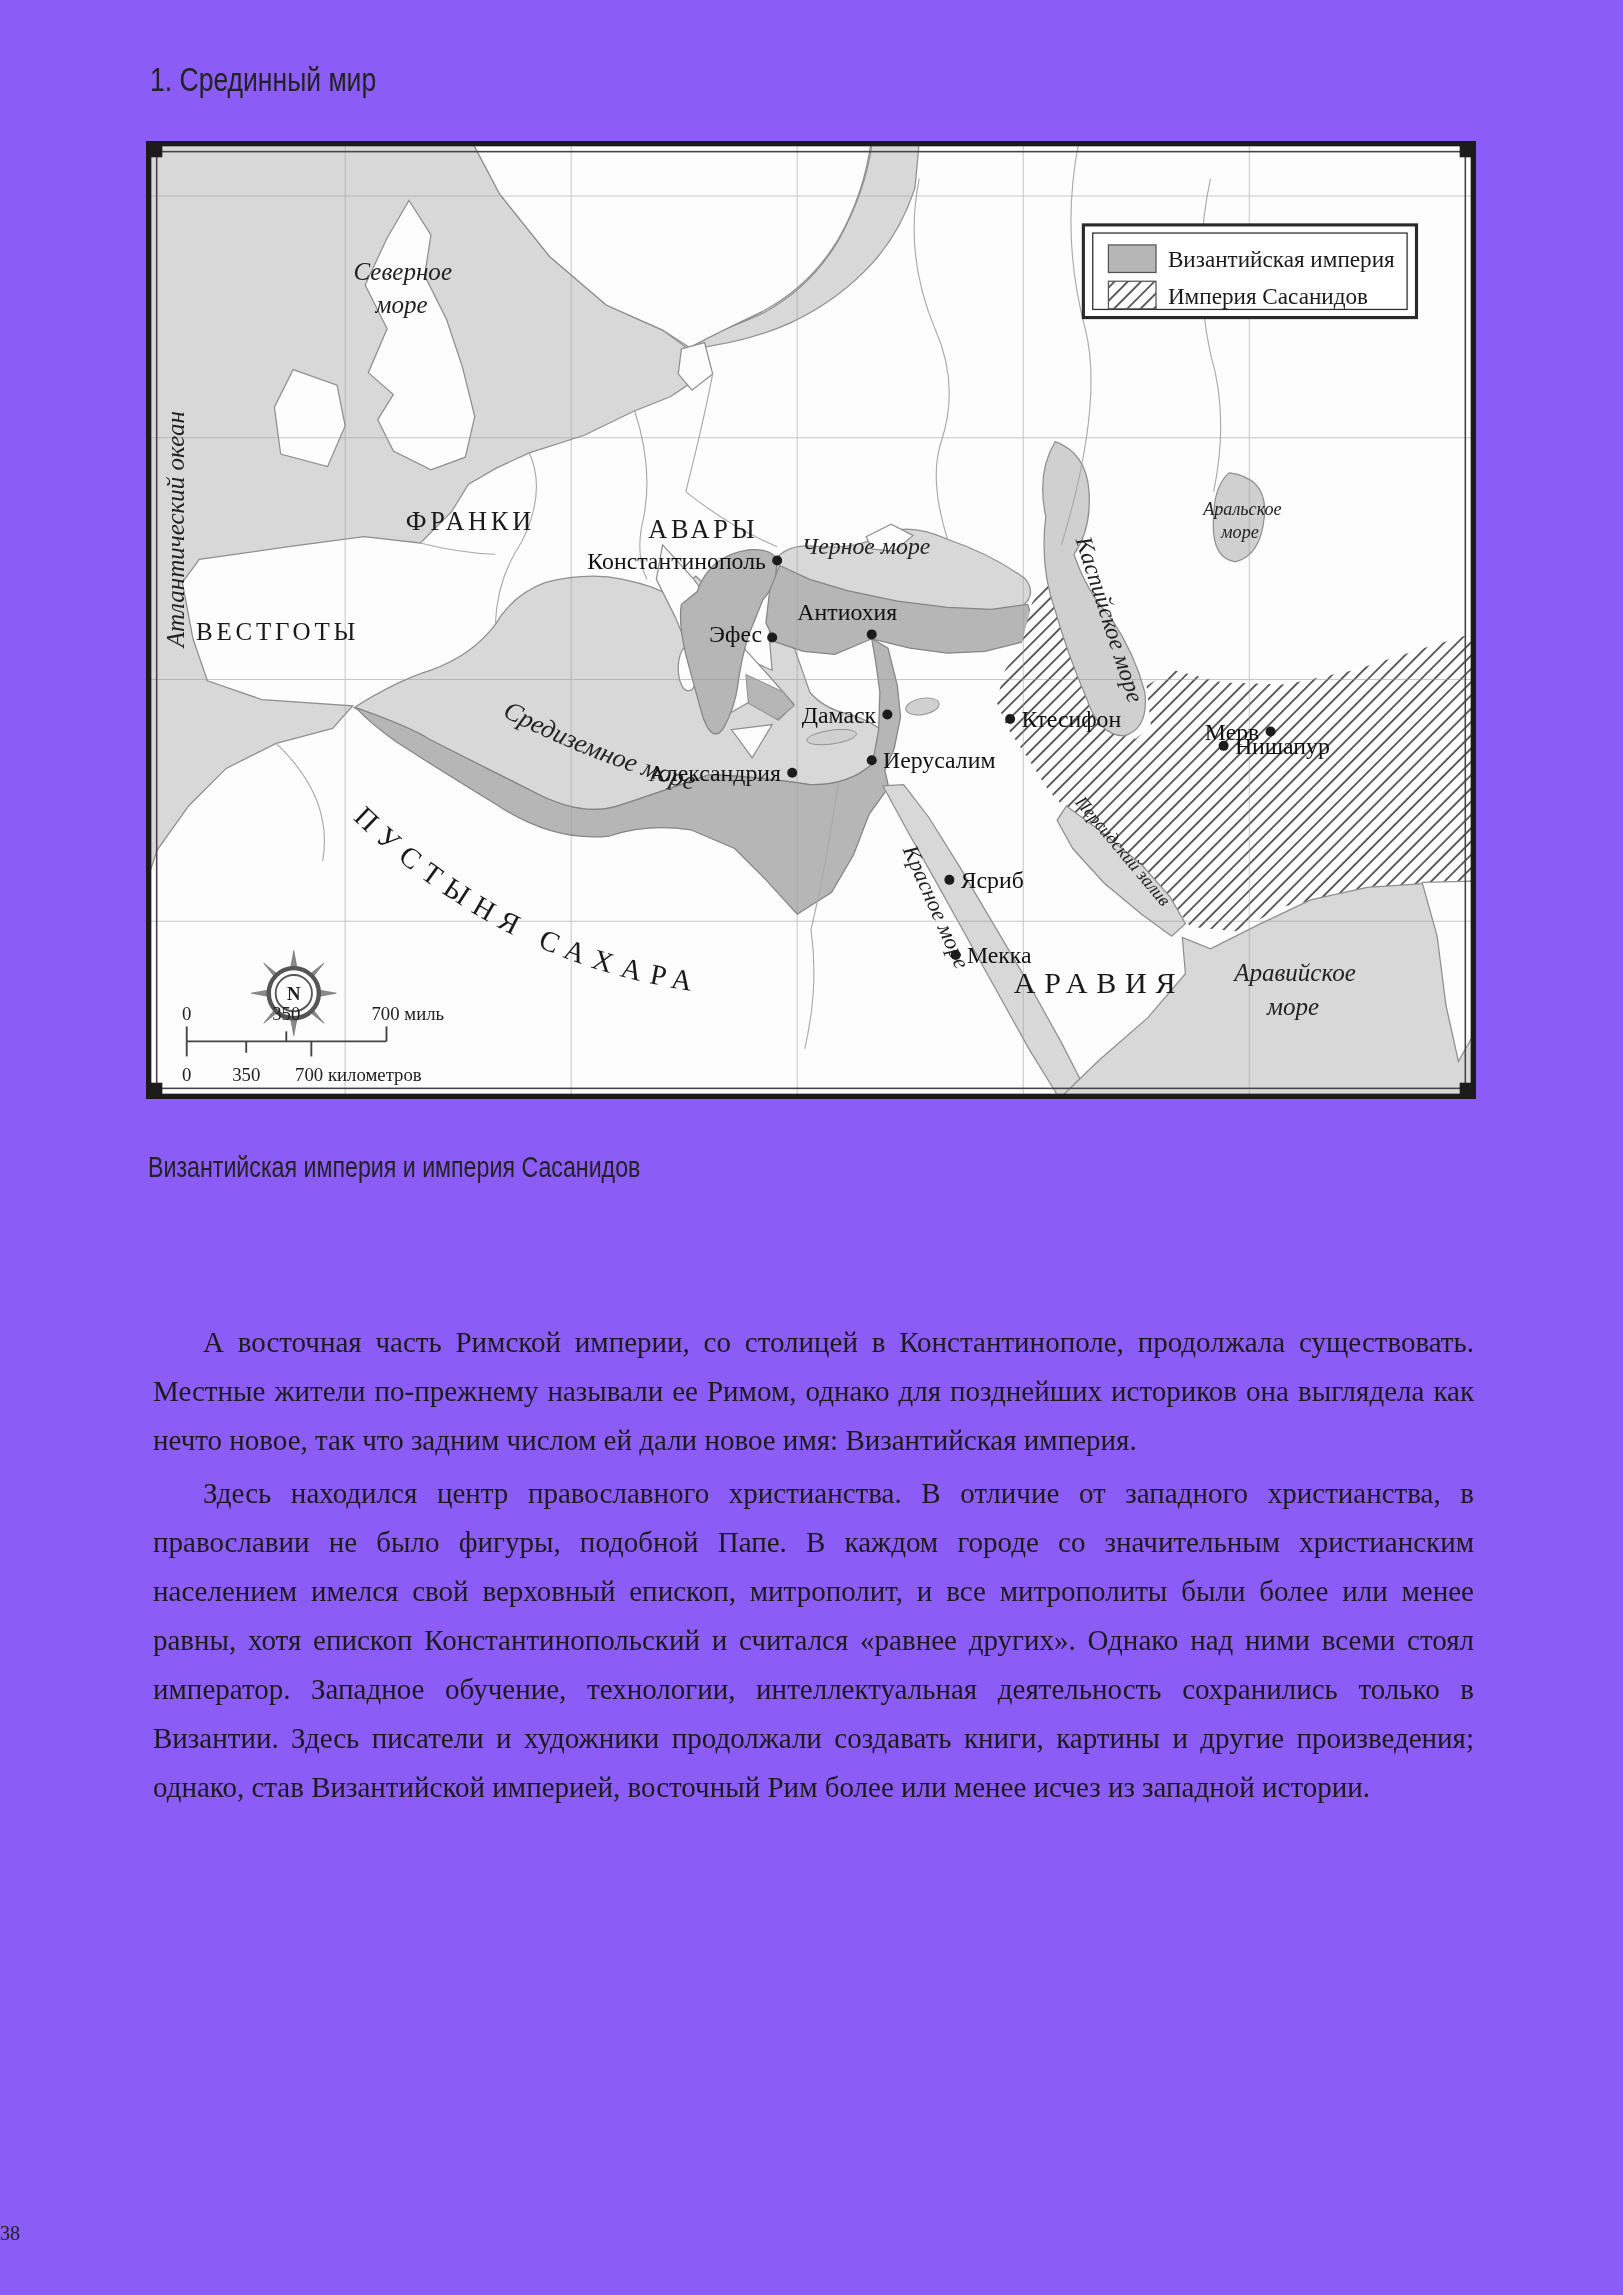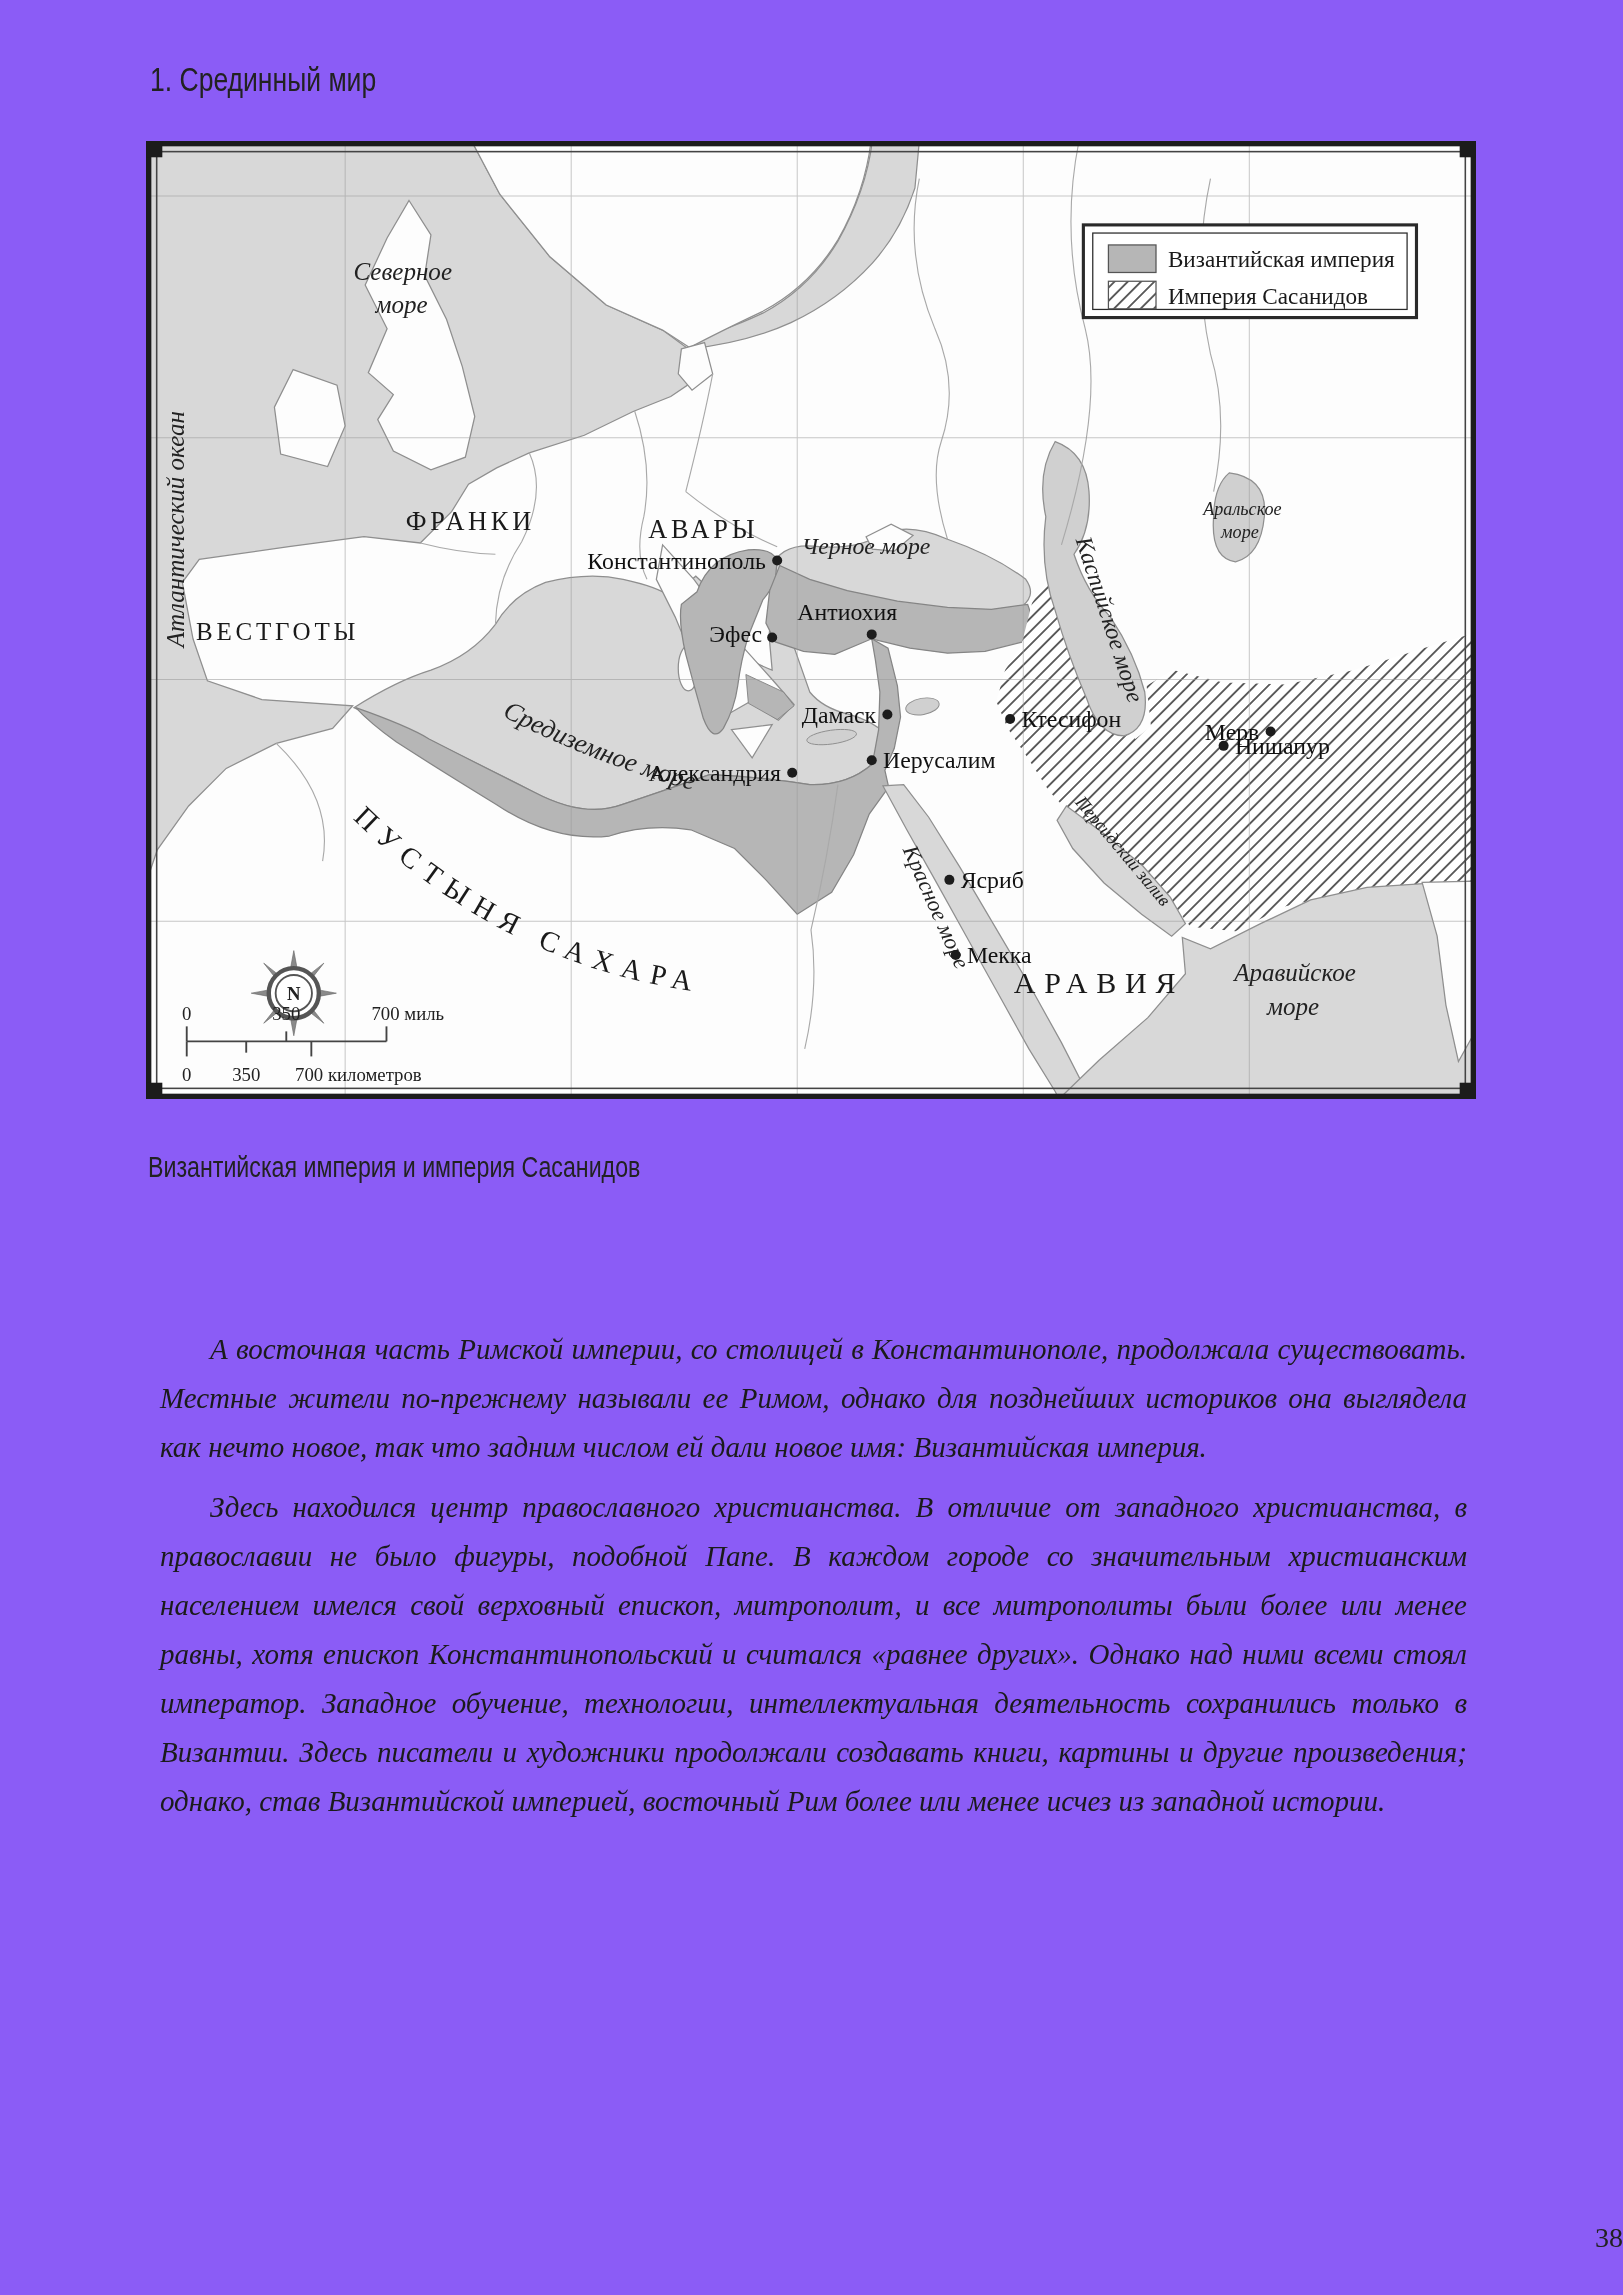--- a/index.html
+++ b/index.html
@@ -8,23 +8,23 @@
   .chapter-head{position:absolute;left:150px;top:60px;font-family:"Liberation Sans",sans-serif;
         font-size:34px;font-weight:500;letter-spacing:0px;color:#222;
         transform:scaleX(0.78);transform-origin:0 50%;white-space:nowrap;}
   .map-wrap{position:absolute;left:146px;top:141px;width:1330px;height:958px;}
   .map-wrap svg{display:block;width:1330px;height:958px;}
   .fig-caption{position:absolute;left:148px;top:1151px;font-family:"Liberation Sans",sans-serif;
         font-size:29px;font-weight:500;color:#222;transform:scaleX(0.8);transform-origin:0 50%;
         white-space:nowrap;}
   .body-text{position:absolute;left:149px;top:1314px;width:1329px;
         font-size:29px;line-height:49px;text-align:justify;hyphens:manual;}
-  .body-text p{margin:11px;text-indent:50px;font-style:italic;}
-  .page-num{position:absolute;left:0;top:2222px;width:1623px;text-align:right;
-        font-size:28px;color:#222;}
+  .body-text p{margin:4px;text-indent:50px;}
+  .page-num{position:absolute;left:0;top:2222px;width:1623px;text-align:left;
+        font-size:20px;color:#222;}
   
   .sea{font-style:italic;fill:#222;}
   .city{fill:#111;}
   .region{fill:#1a1a1a;}
 </style>
 </head>
 <body>
 
 <div class="page">
 

